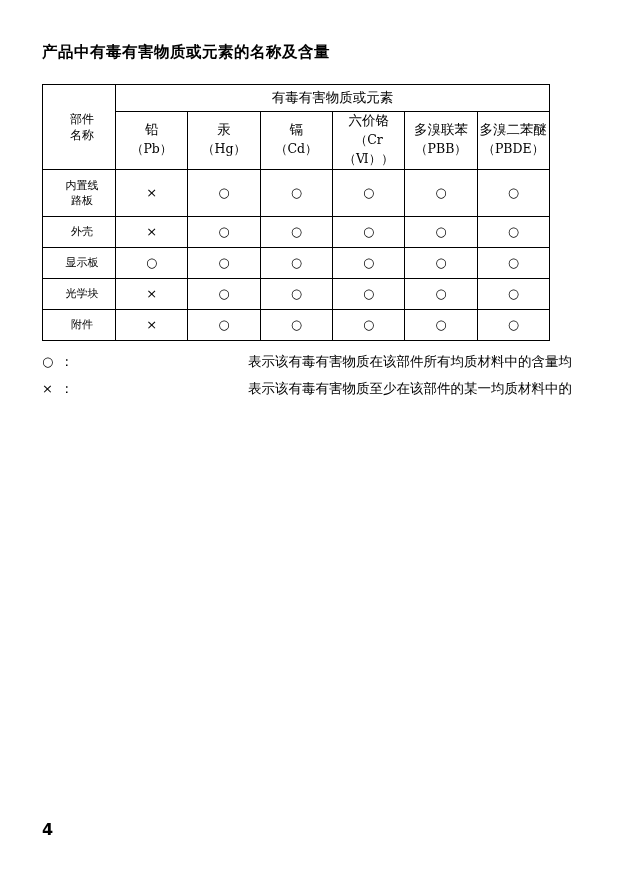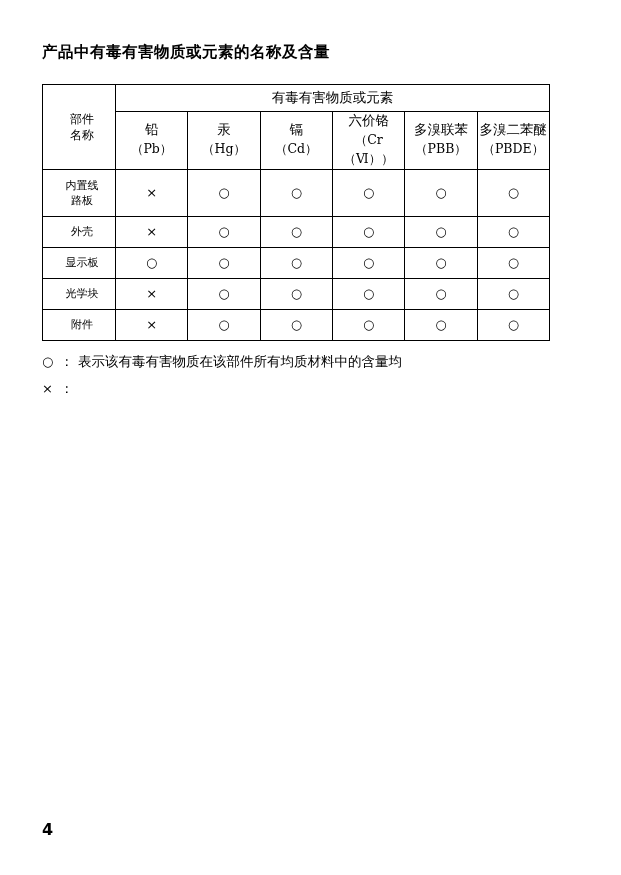--- a/index.html
+++ b/index.html
@@ -110,20 +110,21 @@
     font-size: 13px;
     text-align: left;
   }
   .legend-colon {
     width: 18px;
     flex: 0 0 18px;
     text-align: left;
   }
   .legend-text {
     flex: 1 1 auto;
+    text-align: right;
   }
   .legend-text .l2 {
     display: block;
     padding-left: 18px;
   }
   .page-number {
     position: absolute;
     left: 42px;
     top: 820px;
     font-family: "DejaVu Sans", "Liberation Sans", sans-serif;
@@ -234,19 +235,20 @@
       <span class="legend-sym">○</span>
       <span class="legend-colon">：</span>
       <span class="legend-text">
         <span>表示该有毒有害物质在该部件所有均质材料中的含量均</span>
       </span>
     </div>
     <div class="legend-row">
       <span class="legend-sym">×</span>
       <span class="legend-colon">：</span>
       <span class="legend-text">
+        <span>表示该有毒有害物质至少在该部件的某一均质材料中的</span>
       </span>
     </div>
   </div>
 
   <div class="page-number">4</div>
 
 </div>
 
 </body></html>

